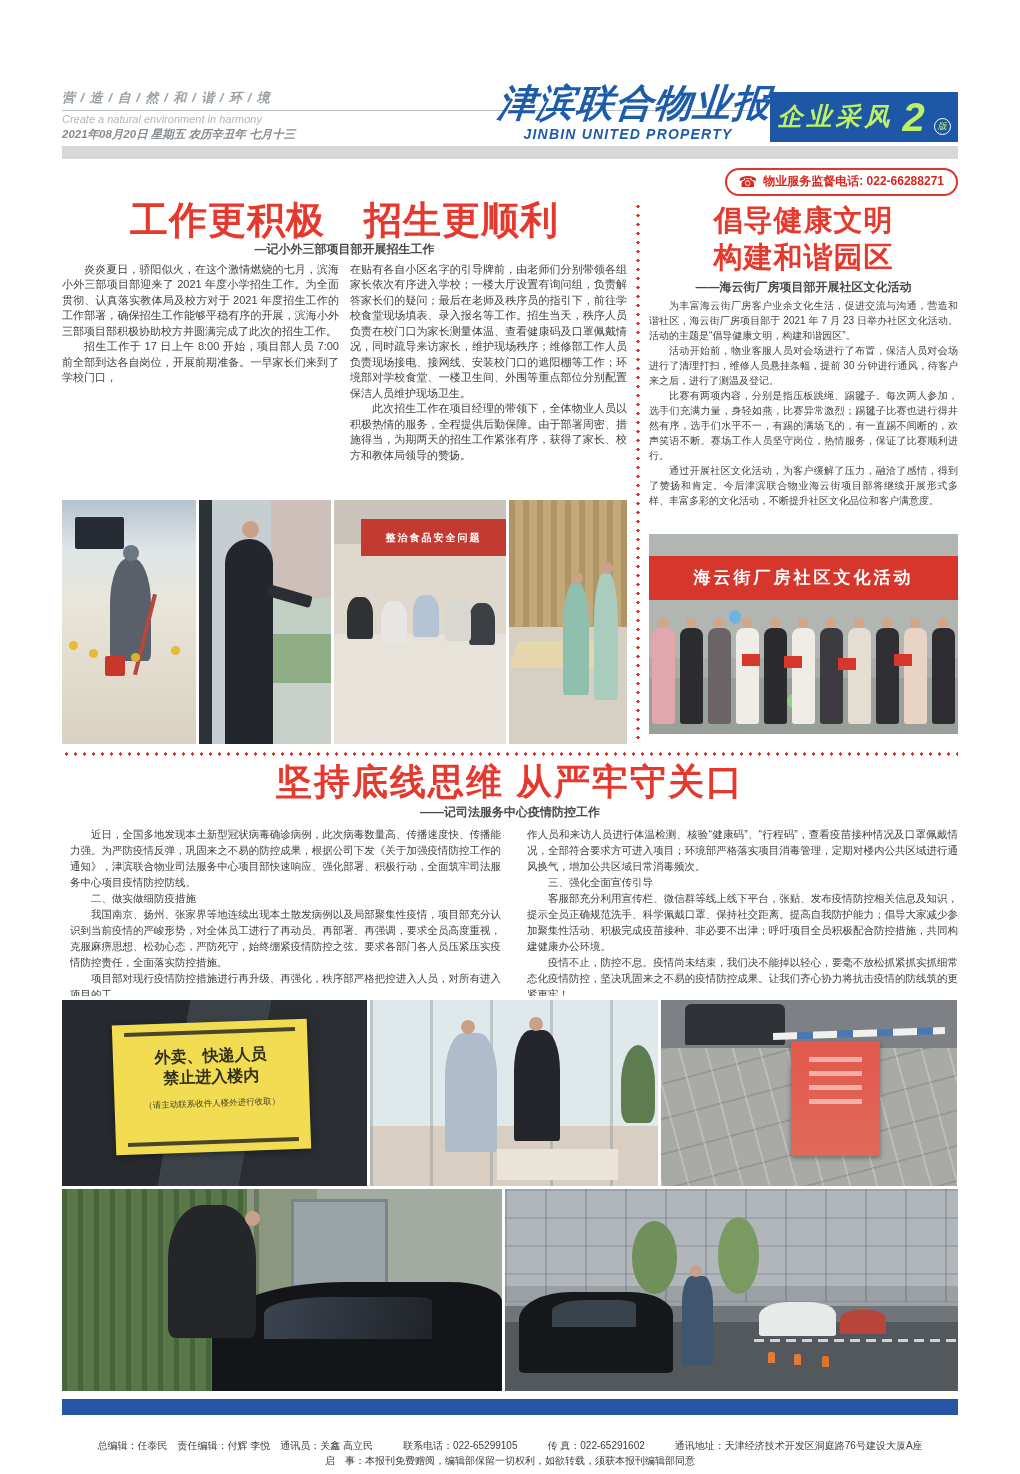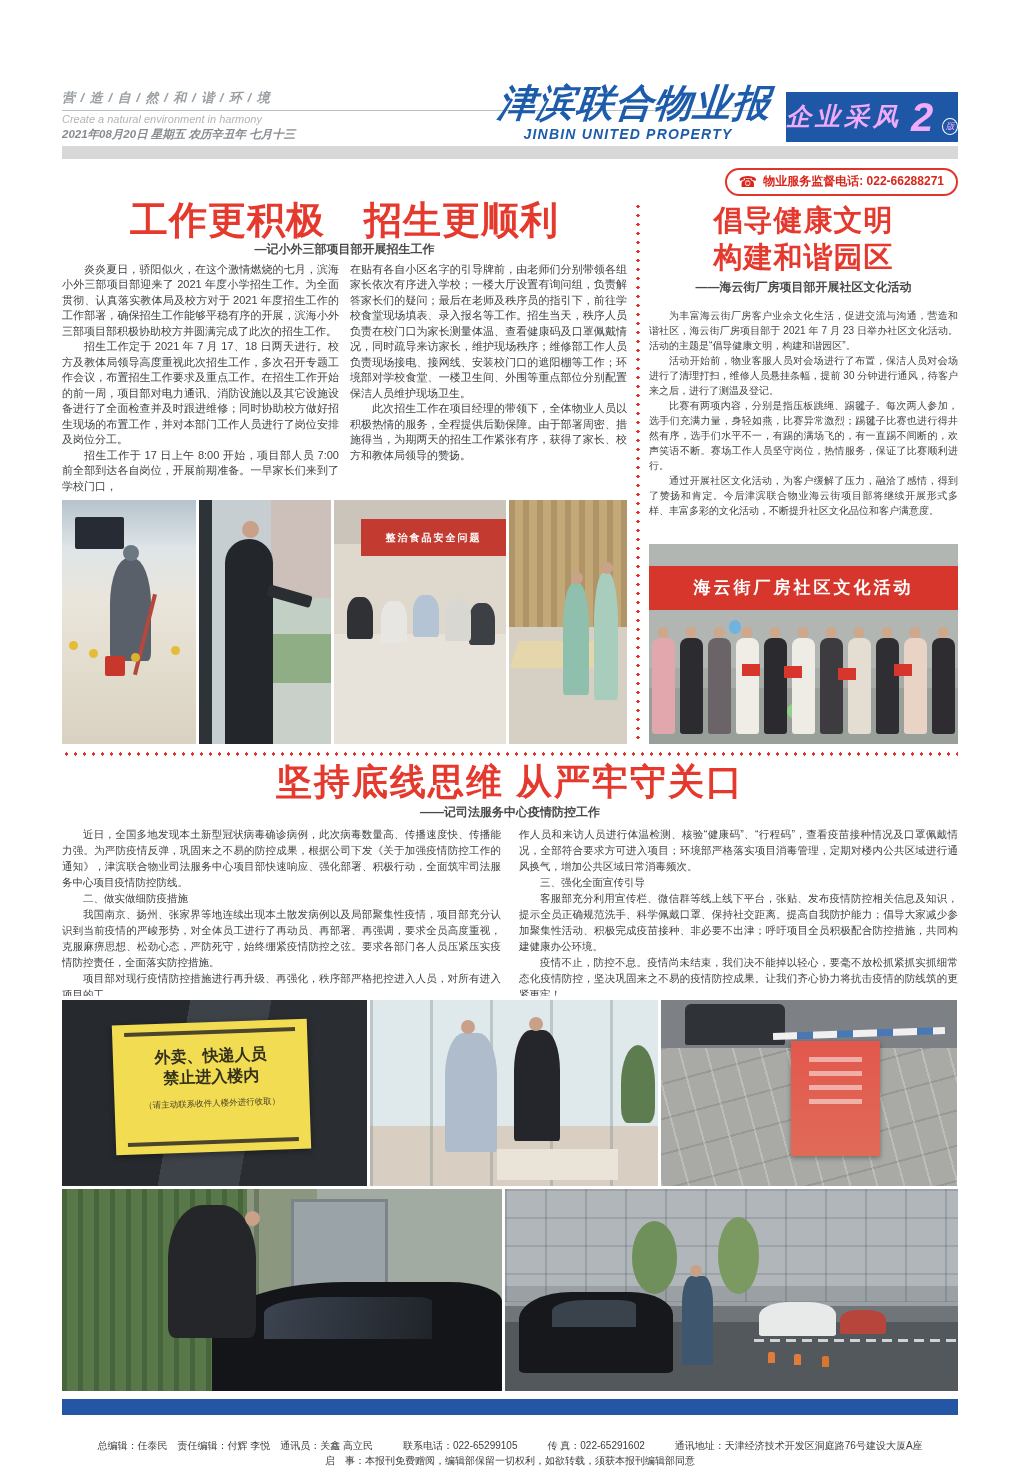--- a/index.html
+++ b/index.html
@@ -10,21 +10,21 @@
   
   .hdr{display:flex;align-items:flex-end;position:relative;font-style:italic;}
   .hdr-left{width:430px;position:relative;}
   .slogan{font-size:13px;font-weight:bold;color:#9aa0a4;letter-spacing:1px;white-space:nowrap;}
   .hdr-rule{height:1px;background:#b9bec2;margin:3px 0 2px;width:700px;}
   .slogan-en{font-size:11px;color:#b0b5b9;}
   .dateline{font-size:11.5px;font-weight:bold;color:#878c90;margin-top:2px;white-space:nowrap;}
   .masthead{margin-left:6px;text-align:center;color:#1d5cab;position:relative;z-index:2;width:260px;}
   .masthead-cn{font-size:38px;font-weight:900;letter-spacing:1px;transform:skewX(-5deg);line-height:1.05;white-space:nowrap;}
   .masthead-en{font-size:14px;font-weight:800;letter-spacing:1.2px;margin-top:2px;white-space:nowrap;}
-  .badge{margin-left:auto;width:172px;height:50px;background:#1d57a6;color:#f0abfc;display:flex;align-items:center;justify-content:center;gap:9px;margin-top:2px;}
+  .badge{margin-left:auto;width:188px;height:50px;background:#1d57a6;color:#bef264;display:flex;align-items:center;justify-content:center;gap:9px;margin-top:2px;}
   .badge-label{font-size:25px;font-weight:900;letter-spacing:4px;white-space:nowrap;}
   .badge-num{font-size:40px;font-weight:900;line-height:1;}
   .badge-unit{width:15px;height:15px;border:1.5px solid #fff;border-radius:50%;font-size:9px;display:flex;align-items:center;justify-content:center;align-self:flex-end;margin-bottom:7px;}
   .graybar{height:13px;background:#d8d8d8;margin-top:4px;}
   .hotline-row{display:flex;justify-content:flex-end;margin-top:9px;height:28px;}
   .hotline{display:inline-flex;align-items:center;gap:6px;border:2px solid #e0352b;border-radius:15px;padding:2px 12px;color:#d9251c;font-weight:bold;font-size:12px;background:#fff;}
   .phone-ico{font-size:15px;line-height:1;color:#d9251c;}
 
   
   .vdots{width:4px;margin:0 9px;background-image:radial-gradient(circle,#e0352b 1.5px,transparent 1.7px);
@@ -37,27 +37,27 @@
   .art-left{width:565px;}
   .art-right{width:309px;}
   .headline{color:#e6392e;font-weight:900;text-align:center;}
   .art-left .headline{font-size:38px;line-height:36px;letter-spacing:1px;}
   .art-right .headline{font-size:29px;line-height:37px;letter-spacing:1px;}
   .subtitle{text-align:center;font-size:12px;font-weight:bold;color:#4a4a4a;line-height:22px;}
   .body-cols{display:flex;gap:11px;height:234px;overflow:hidden;margin-top:2px;}
   .bcol{width:277px;}
   p.bp{margin:0;font-size:11px;line-height:15.5px;color:#3f4346;text-align:justify;text-indent:2em;}
   p.bp.noind{text-indent:0;}
-  .rbody{height:228px;overflow:hidden;margin-top:10px;}
+  .rbody{height:228px;overflow:hidden;margin-top:0;}
   .art-right p.bp{font-size:10px;line-height:15px;}
 
   .bot-headline{color:#e6392e;font-weight:900;text-align:center;font-size:36px;line-height:36px;letter-spacing:2px;margin-top:2px;}
   .bot-sub{text-align:center;font-size:12px;font-weight:bold;color:#4a4a4a;line-height:24px;}
   .bot-cols{display:flex;gap:18px;height:170px;overflow:hidden;margin-top:2px;}
-  .bot-col{width:439px;}
+  .bot-col{width:439px;margin-left:8px;}
   .bot-col p.bp{font-size:10.5px;line-height:16px;}
 
   
   .photo{position:relative;overflow:hidden;background:#ddd;}
   .strip{display:flex;gap:3px;margin-top:4px;height:244px;}
   #phA{width:140px;background:linear-gradient(180deg,#b6c3cc 0,#dfe5e8 20%,#e9e5da 42%,#e2dccd 70%,#d9d2c2 100%);}
   #phB{width:137px;background:linear-gradient(90deg,#2e3338 0 10%,#c6ced2 10% 100%);}
   #phC{width:180px;background:linear-gradient(180deg,#cac4bb 0 18%,#ded8cd 18% 55%,#e8e3da 55%);}
   #phD{width:123px;background:linear-gradient(180deg,#c3a878 0 52%,#d6d0c4 52%);}
 
@@ -189,21 +189,20 @@
       </span>
     </div>
 
     <div class="top-section">
       <div class="art-left">
         <div class="headline">工作更积极　招生更顺利</div>
         <div class="subtitle">—记小外三部项目部开展招生工作</div>
         <div class="body-cols">
           <div class="bcol">
             <p class="bp">炎炎夏日，骄阳似火，在这个激情燃烧的七月，滨海小外三部项目部迎来了 2021 年度小学招生工作。为全面贯彻、认真落实教体局及校方对于 2021 年度招生工作的工作部署，确保招生工作能够平稳有序的开展，滨海小外三部项目部积极协助校方并圆满完成了此次的招生工作。</p>
-            <p class="bp">招生工作定于 2021 年 7 月 17、18 日两天进行。校方及教体局领导高度重视此次招生工作，多次召开专题工作会议，布置招生工作要求及重点工作。在招生工作开始的前一周，项目部对电力通讯、消防设施以及其它设施设备进行了全面检查并及时跟进维修；同时协助校方做好招生现场的布置工作，并对本部门工作人员进行了岗位安排及岗位分工。</p>
             <p class="bp">招生工作于 17 日上午 8:00 开始，项目部人员 7:00 前全部到达各自岗位，开展前期准备。一早家长们来到了学校门口，</p>
           </div>
           <div class="bcol">
             <p class="bp noind">在贴有各自小区名字的引导牌前，由老师们分别带领各组家长依次有序进入学校；一楼大厅设置有询问组，负责解答家长们的疑问；最后在老师及秩序员的指引下，前往学校食堂现场填表、录入报名等工作。招生当天，秩序人员负责在校门口为家长测量体温、查看健康码及口罩佩戴情况，同时疏导来访家长，维护现场秩序；维修部工作人员负责现场接电、接网线、安装校门口的遮阳棚等工作；环境部对学校食堂、一楼卫生间、外围等重点部位分别配置保洁人员维护现场卫生。</p>
             <p class="bp">此次招生工作在项目经理的带领下，全体物业人员以积极热情的服务，全程提供后勤保障。由于部署周密、措施得当，为期两天的招生工作紧张有序，获得了家长、校方和教体局领导的赞扬。</p>
           </div>
         </div>
         <div class="strip">
           <div class="photo" id="phA">
             <div class="tv"></div>

